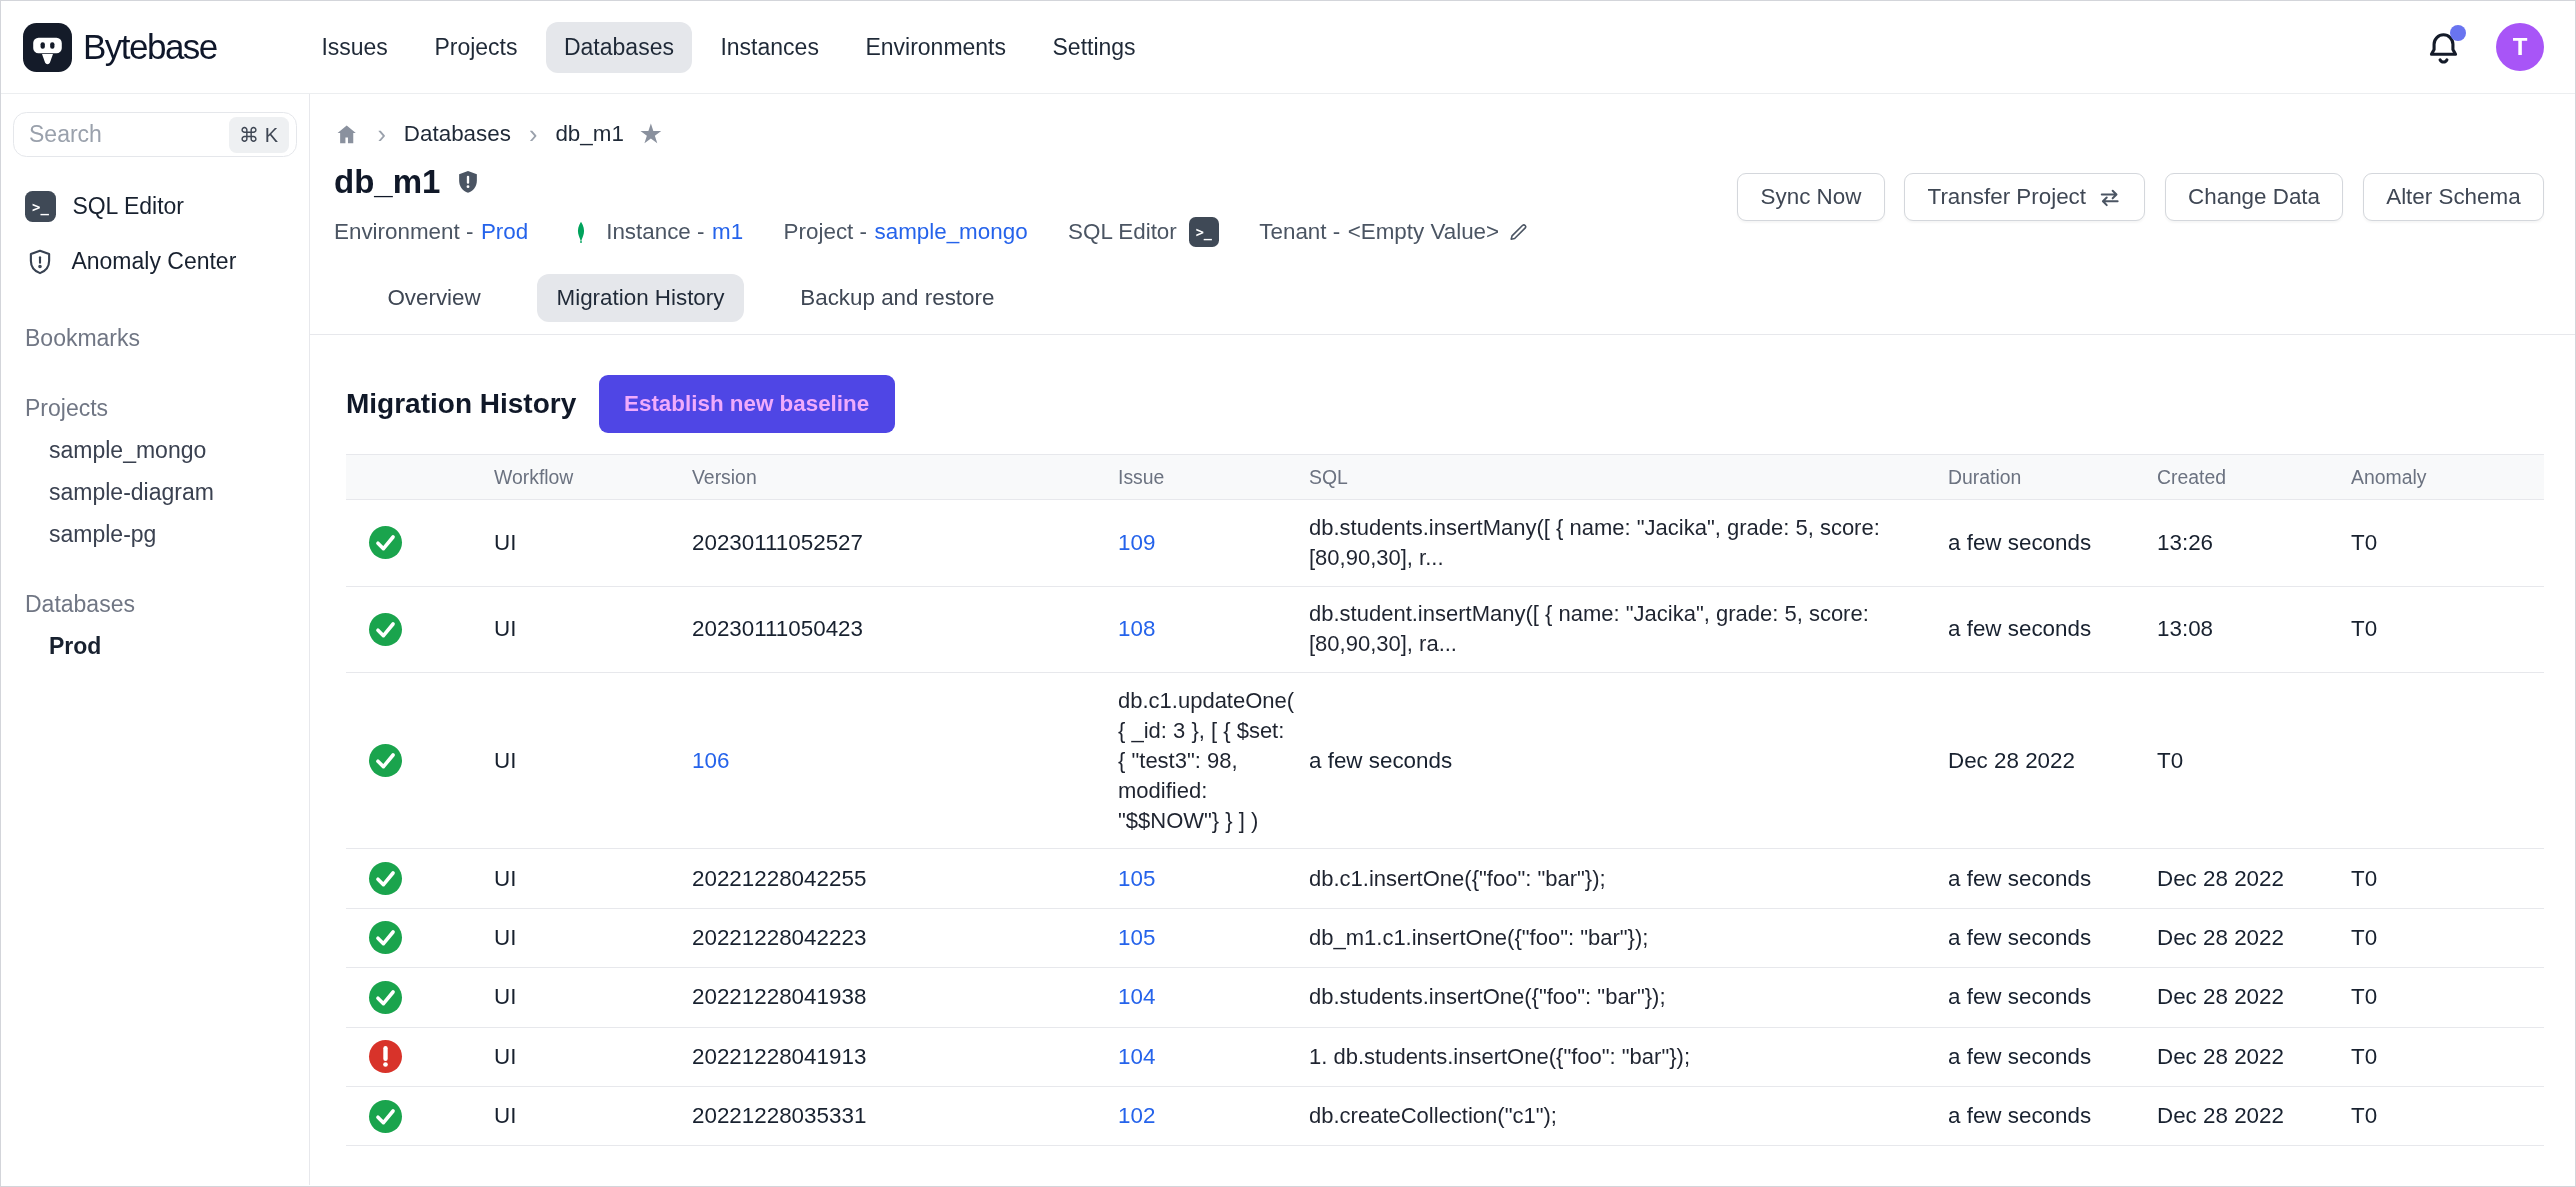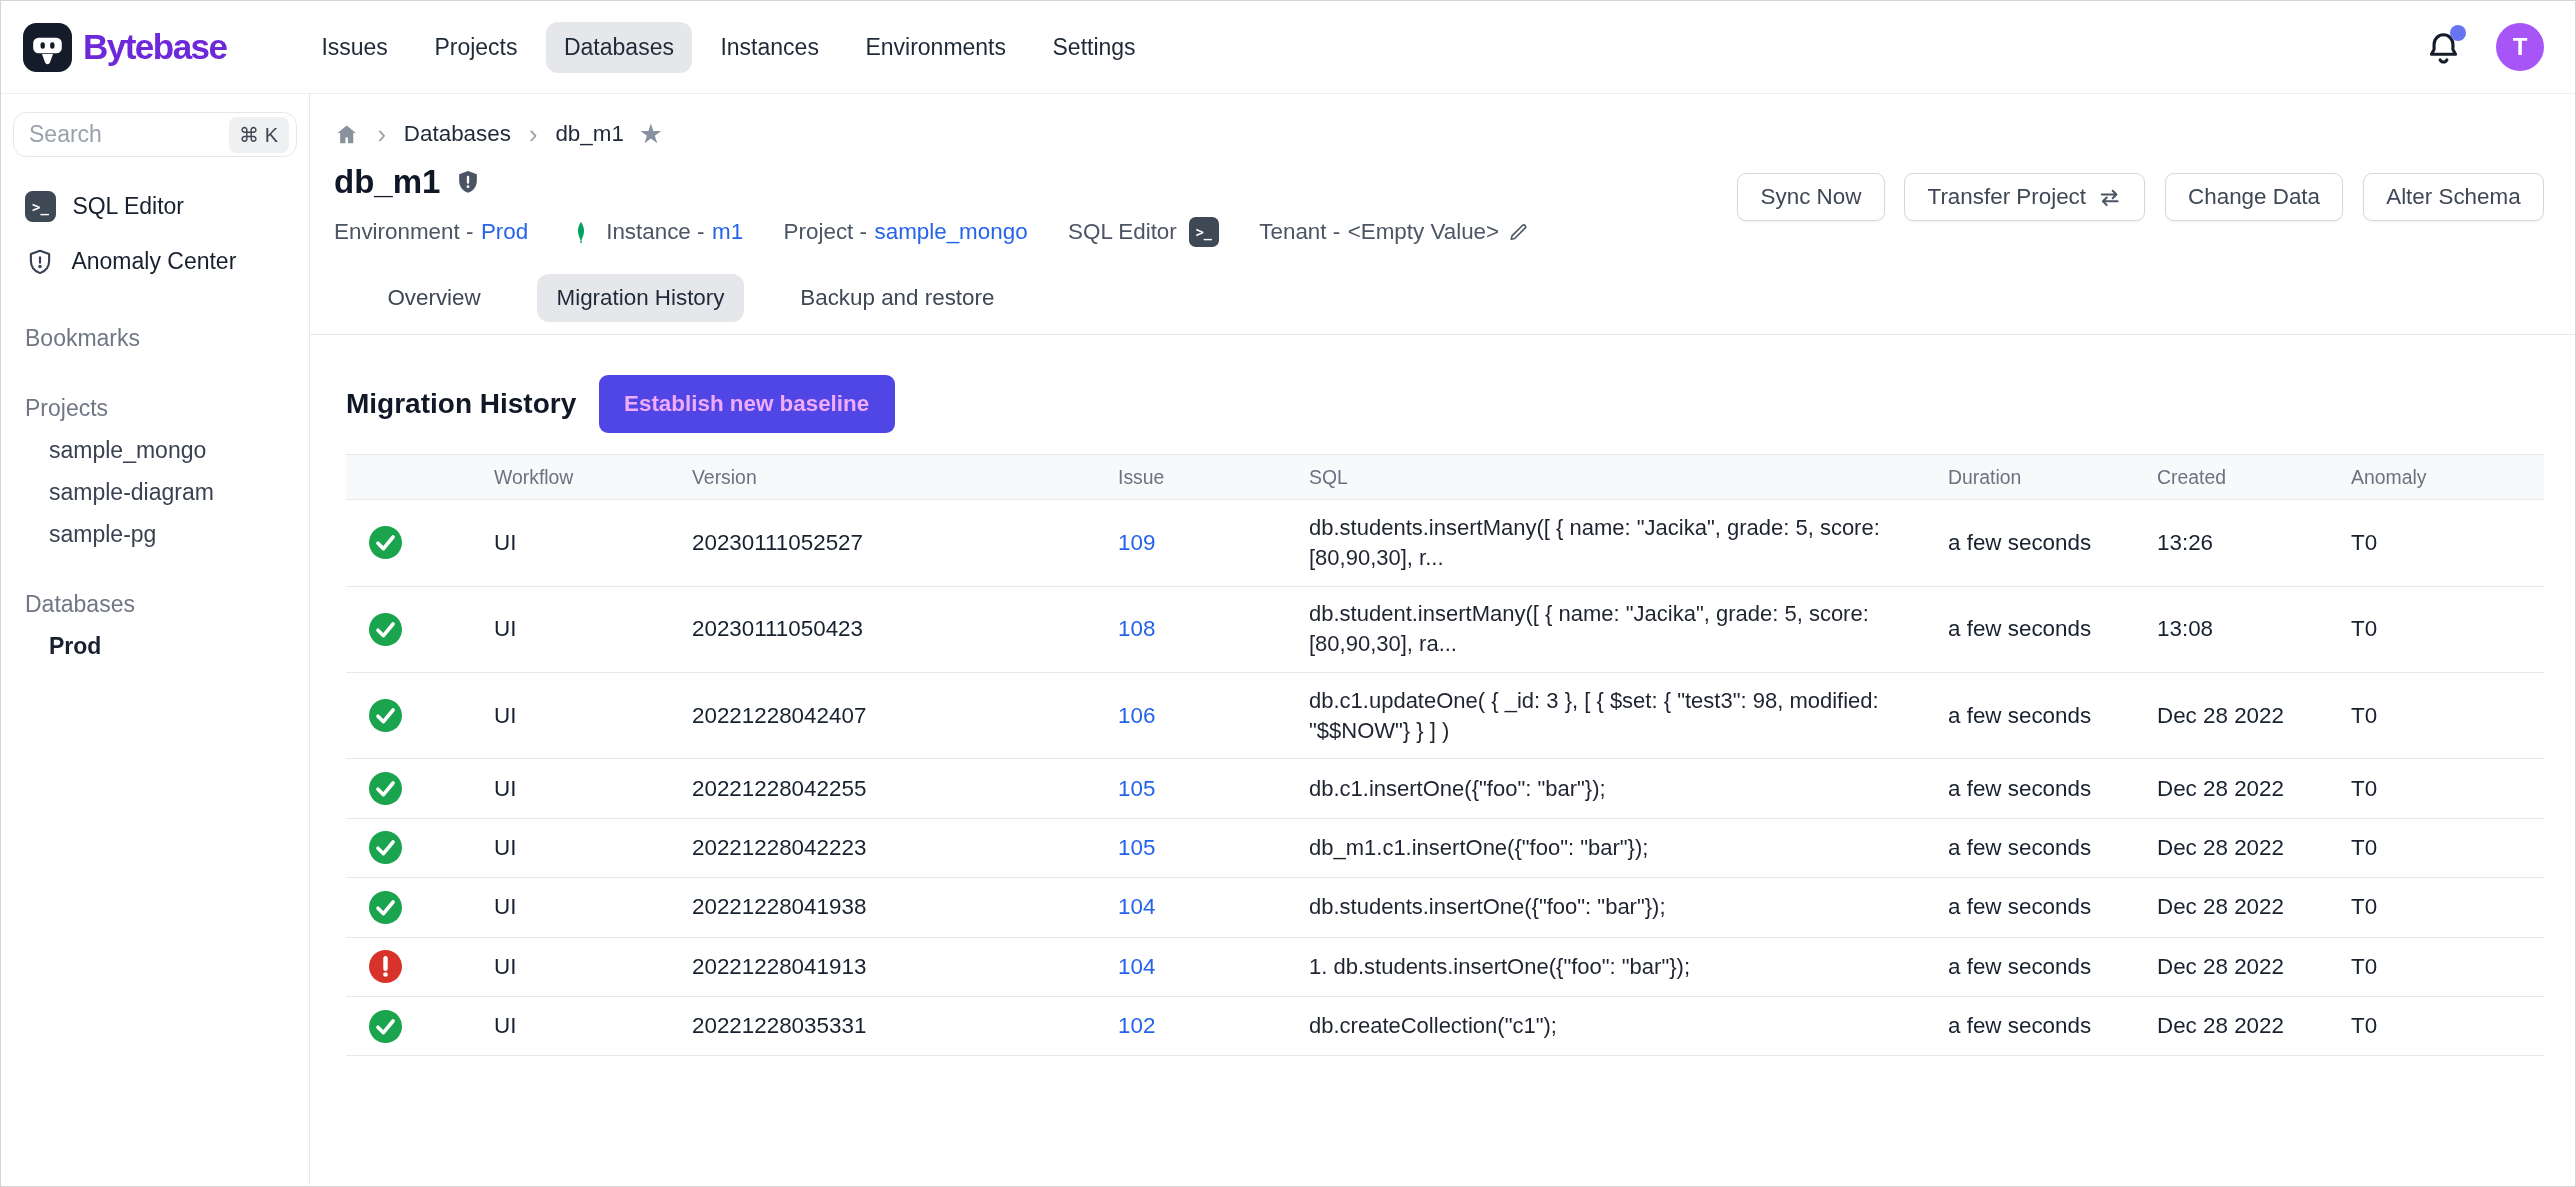--- a/index.html
+++ b/index.html
@@ -15,21 +15,21 @@
   .topnav {
     height:93px; display:flex; align-items:center;
     border-bottom:1.5px solid #eceef0; padding:0 31px 0 22.4px;
   }
   .brand { display:flex; align-items:center; gap:10.5px; width:280px; }
   .logo-mark {
     width:49px; height:49px; background:#141b29; border-radius:13.5px;
     position:relative; flex:0 0 auto;
   }
   .logo-mark svg { position:absolute; inset:0; }
-  .brand-name { font-size:35px; font-weight:700; letter-spacing:-1.5px; color:#6d28d9; }
+  .brand-name { font-size:35px; font-weight:400; letter-spacing:-1.5px; color:#0f172a; }
   .nav-links { display:flex; align-items:center; gap:10.5px; }
   .nav-link {
     font-size:23px; color:#1f2937; padding:12px 18px; border-radius:12px;
     cursor:pointer; white-space:nowrap;
   }
   .nav-link.active { background:#e5e7eb; }
   .topnav-right { margin-left:auto; display:flex; align-items:center; gap:33px; }
   .bell-wrap { position:relative; width:39px; height:39px; }
   .bell-dot {
     position:absolute; right:-3px; top:-3px; width:16.4px; height:16.4px;
@@ -346,21 +346,20 @@
               <div class="trow">
     <div class="td status-cell">
       <span class="status-icon success">
         <svg viewBox="0 0 24 24" fill="none" stroke="#fff" stroke-width="2.6" stroke-linecap="round" stroke-linejoin="round">
           <polyline points="6.5,12.5 10.5,16.5 17.5,8"></polyline>
         </svg>
       </span>
 
     </div>
     <div class="td">UI</div>
-    <div class="td">20221228042407</div>
     <div class="td issue">106</div>
     <div class="td sql">db.c1.updateOne( { _id: 3 }, [ { $set: { "test3": 98, modified: "$$NOW"} } ] )</div>
     <div class="td">a few seconds</div>
     <div class="td">Dec 28 2022</div>
     <div class="td">T0</div>
   </div>
               <div class="trow">
     <div class="td status-cell">
       <span class="status-icon success">
         <svg viewBox="0 0 24 24" fill="none" stroke="#fff" stroke-width="2.6" stroke-linecap="round" stroke-linejoin="round">

